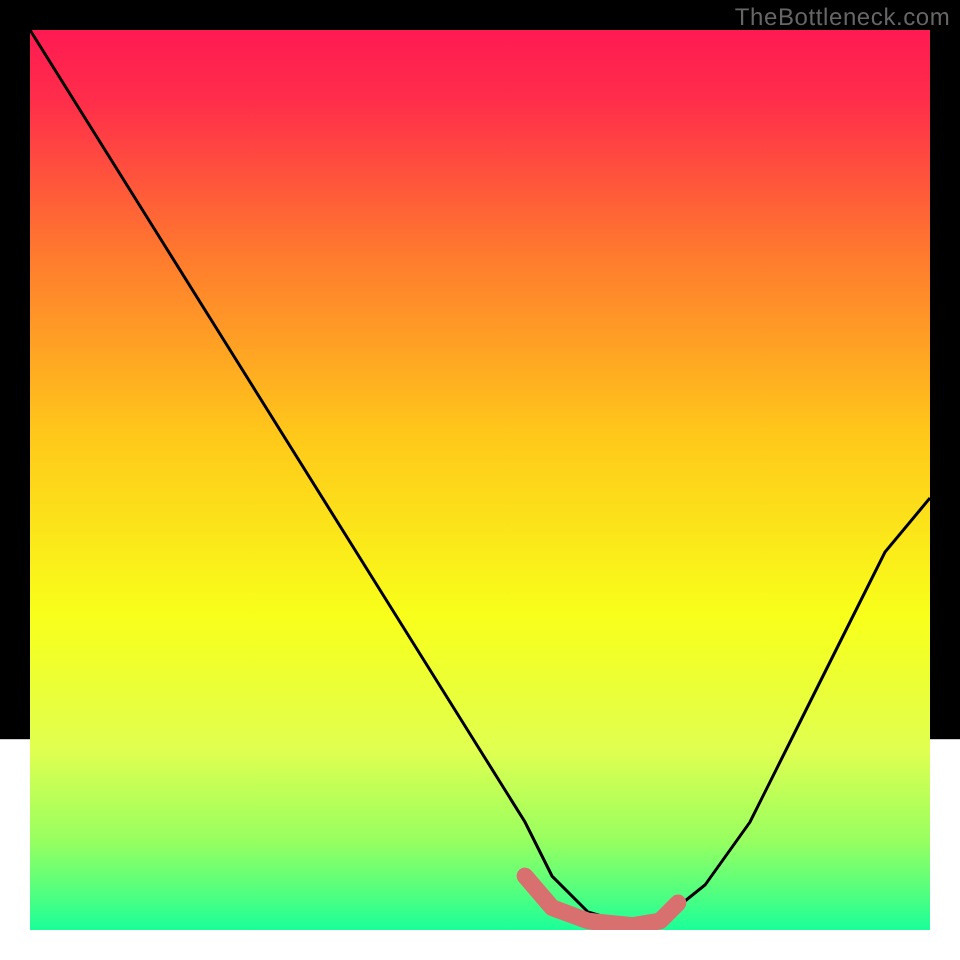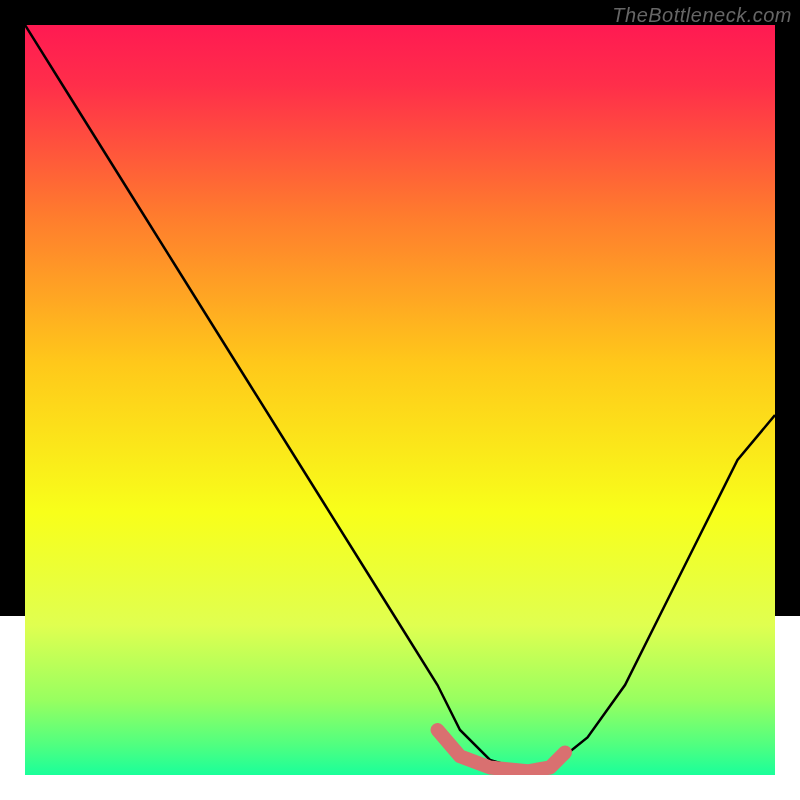--- a/index.html
+++ b/index.html
@@ -1,17 +1,17 @@
 <!DOCTYPE html>
 <html><head>
   <meta charset="utf-8">
   <style>
     * { margin: 0; padding: 0; box-sizing: border-box; }
     body { width: 800px; height: 800px; position: relative; font-family: Arial, sans-serif; }
-    .container { width: 800px; height: 616px; background: #000; position: relative; font-style: italic; }
+    .container { width: 800px; height: 616px; background: #000; position: relative; }
     .watermark { position: absolute; top: 4px; right: 8px; color: #666; font-size: 20px; z-index: 10; letter-spacing: 0.5px; }
     .chart-area { position: absolute; top: 25px; left: 25px; width: 750px; height: 750px; }
     .svg-overlay { position: absolute; top: 0; left: 0; width: 100%; height: 100%; }
   </style>
 </head>
 <body>
 
 <div class="container">
   <div class="watermark">TheBottleneck.com</div>
   <div class="chart-area">

